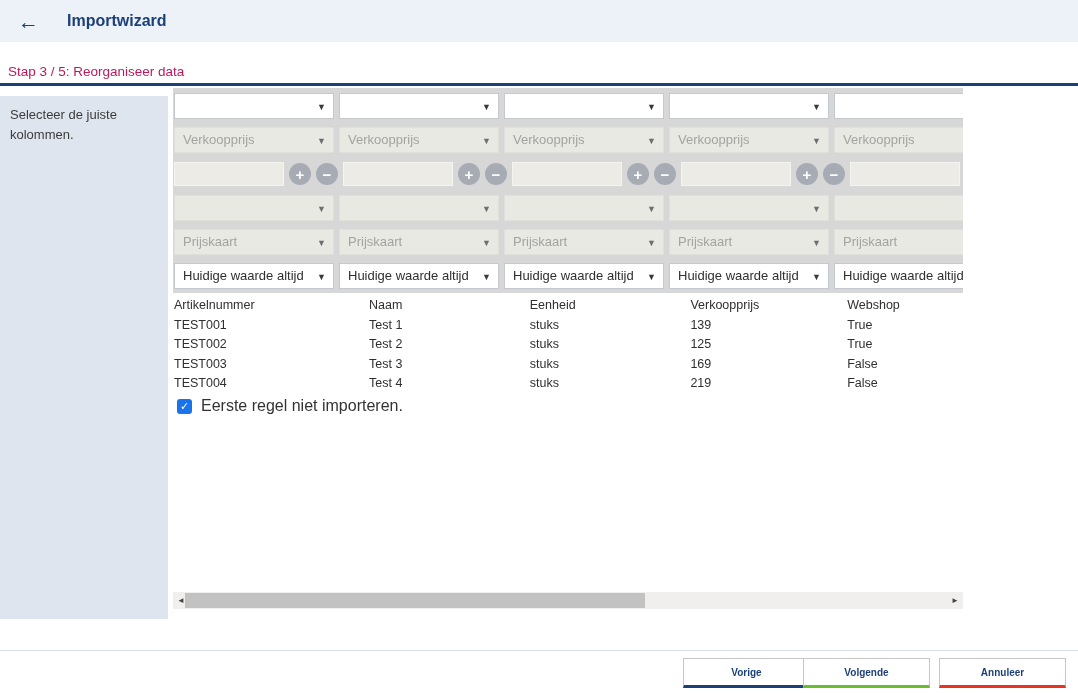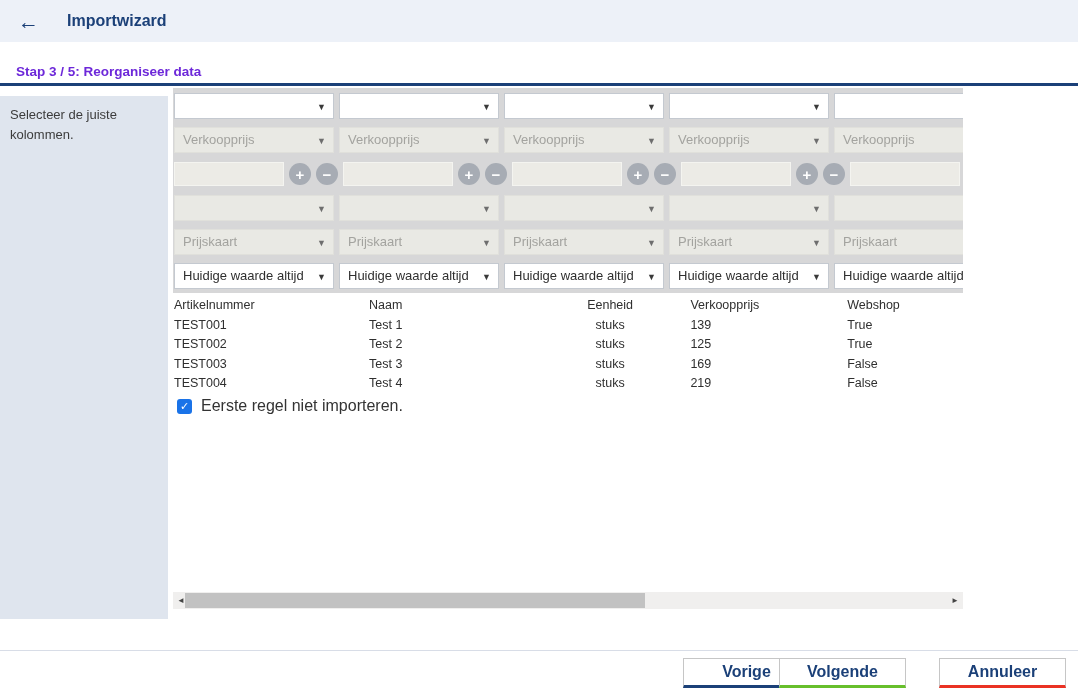--- a/index.html
+++ b/index.html
@@ -4,21 +4,21 @@
 <style>
   html,body{margin:0;padding:0;background:#fff;}
   .page{position:relative;width:1078px;height:693px;background:#fff;overflow:hidden;
         font-family:"Liberation Sans",sans-serif;color:#2f2f2f;}
   
   .app-header{position:absolute;top:0;left:0;width:1078px;height:42px;background:#edf1f8;
               display:flex;align-items:center;}
   .back{margin-left:18px;font-size:21px;color:#1b4078;cursor:pointer;line-height:1;}
   .app-title{margin:0 0 0 28px;font-size:16px;font-weight:bold;color:#1b4078;}
   
-  .step-title{position:absolute;top:64px;left:16px;font-size:13.5px;font-weight:bold;color:#6d28d9;}
+  .step-title{position:absolute;top:64px;left:8px;font-size:13.5px;font-weight:normal;color:#be185d;}
   .step-rule{position:absolute;top:83px;left:0;width:1078px;height:3px;background:#1b4078;}
   
   .sidebar{position:absolute;top:96px;left:0;width:168px;height:523px;background:#dfe5ee;box-sizing:border-box;padding:9px 10px;}
   .sidebar p{margin:0;font-size:13px;color:#3c3c3c;line-height:1.5;}
   
   .content{position:absolute;top:88px;left:173px;width:790px;height:523px;background:#fff;overflow:hidden;}
   .gray-panel{position:absolute;top:0;left:0;width:790px;height:205px;background:#d7d7d8;
               box-sizing:border-box;padding:5px 0 0 1px;overflow:hidden;}
   .map-row{display:flex;gap:5px;margin-bottom:8px;width:830px;}
   .select{flex:0 0 160px;box-sizing:border-box;height:26px;position:relative;background:#fff;
@@ -31,42 +31,42 @@
   .numinput{width:110px;height:24px;box-sizing:border-box;background:#ecebe6;border:1px solid #f4f4f0;
             font-family:"Liberation Sans",sans-serif;font-size:13px;padding:0 6px;}
   .circle{width:22px;height:22px;border-radius:50%;background:#a7acb4;color:#fff;font-size:15px;
           font-weight:bold;display:inline-flex;align-items:center;justify-content:center;
           margin-left:5px;cursor:pointer;flex:0 0 22px;line-height:1;}
   
   .preview{position:absolute;top:208px;left:1px;width:788px;font-size:12.5px;color:#2f2f2f;}
   .tbl-row{display:flex;height:19.5px;line-height:19.5px;}
   .tbl-row .c0{width:158px;}
   .tbl-row .c1{width:168px;margin-left:44px;}
-  .tbl-row .c2{width:168px;text-align:center;}
+  .tbl-row .c2{width:168px;}
   .tbl-row .c3{width:164px;}
   .tbl-row .c4{width:120px;}
   
   .chk-row{position:absolute;top:309px;left:4px;display:flex;align-items:center;cursor:pointer;}
   .chk{width:15px;height:15px;background:#1a73e8;border-radius:3px;color:#fff;font-size:11px;
        display:inline-flex;align-items:center;justify-content:center;line-height:1;}
   .chk-label{margin-left:9px;font-size:16px;color:#333;}
   
   .hscroll{position:absolute;top:504px;left:0;width:790px;height:17px;background:#f0efee;}
   .arr{position:absolute;top:0;width:12px;height:17px;font-size:8px;color:#444;
        display:flex;align-items:center;justify-content:center;cursor:pointer;}
   .arr.left{left:2px;}
   .arr.right{right:2px;}
   .thumb{position:absolute;top:1px;left:12px;width:460px;height:15px;background:#c2c2c2;cursor:grab;}
   
   .footer-rule{position:absolute;top:650px;left:0;width:1078px;height:1px;background:#d8dde7;}
   .btn{position:absolute;top:658px;width:127px;height:30px;box-sizing:border-box;background:#fff;
        border:1px solid #c6c6c6;border-bottom-width:3px;font-family:"Liberation Sans",sans-serif;
-       font-size:16px;font-weight:bold;color:#1b4078;cursor:pointer;}
+       font-size:10px;font-weight:bold;color:#1b4078;cursor:pointer;}
   .btn.vorige{left:683px;border-bottom-color:#1b4078;}
-  .btn.volgende{left:779px;border-bottom-color:#67bf2b;}
+  .btn.volgende{left:803px;border-bottom-color:#67bf2b;}
   .btn.annuleer{left:939px;border-bottom-color:#ea3223;}
 </style>
 </head>
 <body>
 
 <div class="page">
 
   <header class="app-header">
     <span class="back">←</span>
     <h1 class="app-title">Importwizard</h1>

